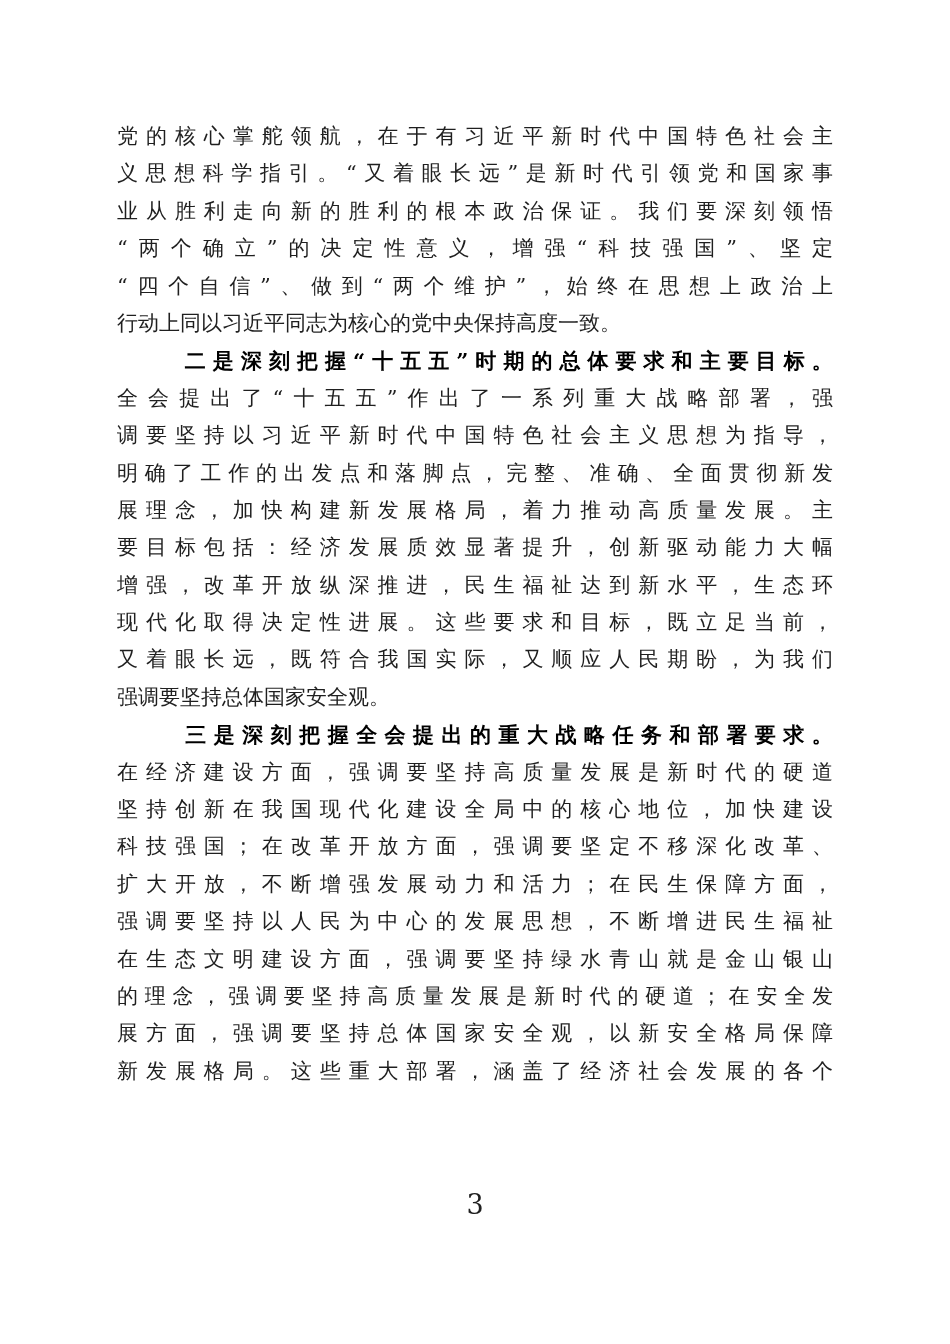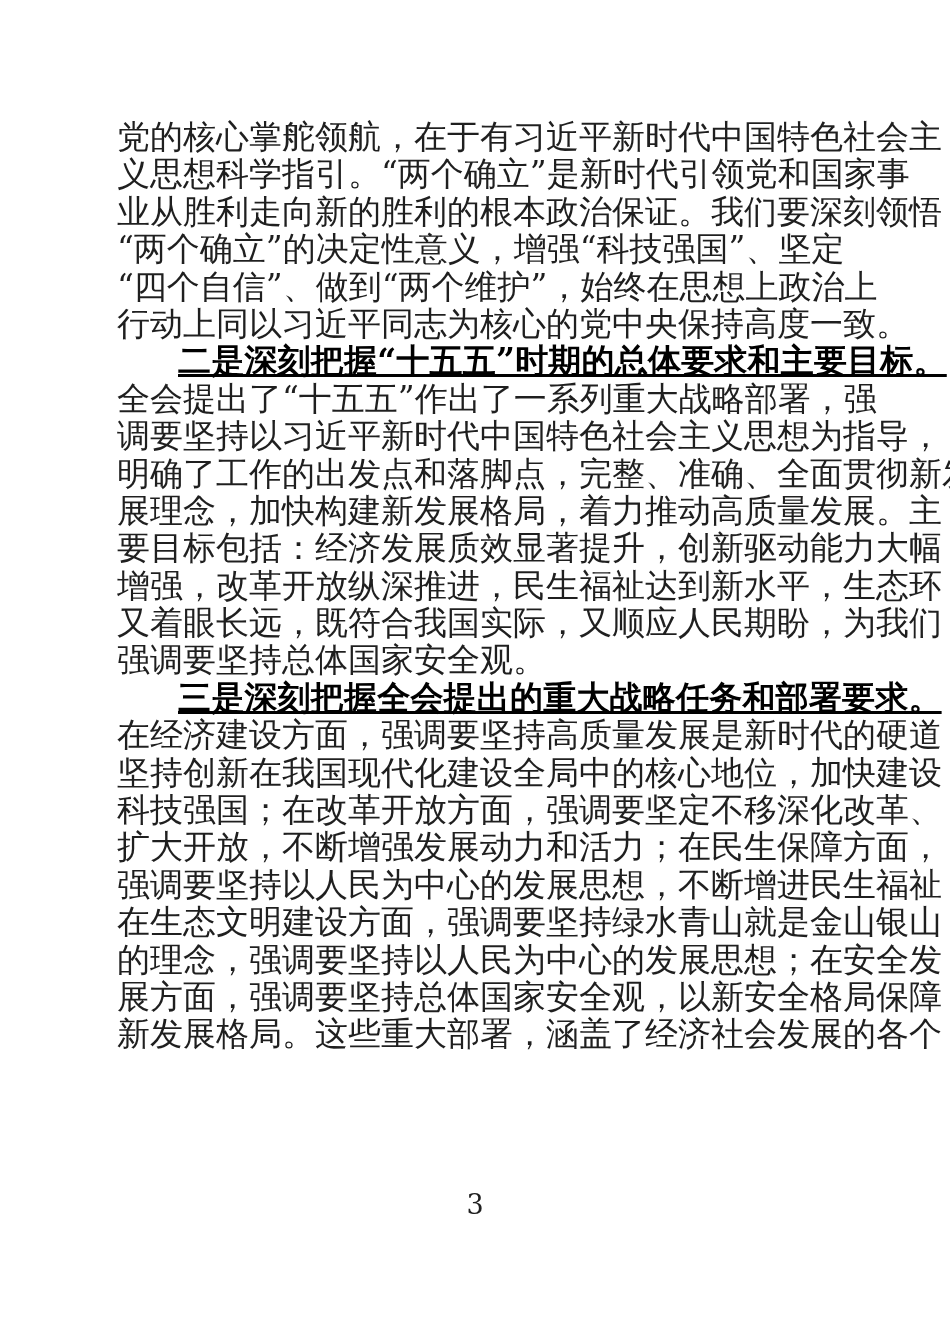--- a/index.html
+++ b/index.html
@@ -29,42 +29,41 @@
     top: 118px;
     width: 716px;
   }
 
   
   .line {
     display: block;
     width: 716px;
     height: 37.4px;
     line-height: 37.4px;
-    font-size: 33px;
+    font-size: 21px;
     letter-spacing: 0;
     text-align: justify;
     text-align-last: justify;
     text-justify: inter-character;
     white-space: nowrap;
     color: #1f1f1f;
     font-weight: 400;
   }
 
   
   .line.ragged {
     text-align: center;
     text-align-last: left;
   }
 
   
   .line.heading {
     font-weight: 700;
     color: #000000;
     letter-spacing: 0.2px;
-    text-decoration: underline;
   }
 
   
   .indent2 {
     display: inline-block;
     width: 61px;
   }
 
   .page-number {
     position: absolute;
@@ -79,46 +78,47 @@
   }
 </style>
 </head>
 <body>
 
 <div class="page">
 
   <div class="text-column">
       <div class="paragraph">
         <div class="line">党的核心掌舵领航，在于有习近平新时代中国特色社会主</div>
-        <div class="line">义思想科学指引。“两个确立”是新时代引领党和国家事</div>
+        <div class="line">义思想科学指引。“又着眼长远”是新时代引领党和国家事</div>
         <div class="line">业从胜利走向新的胜利的根本政治保证。我们要深刻领悟</div>
         <div class="line">“两个确立”的决定性意义，增强“科技强国”、坚定</div>
         <div class="line">“四个自信”、做到“两个维护”，始终在思想上政治上</div>
         <div class="line ragged">行动上同以习近平同志为核心的党中央保持高度一致。</div>
       </div>
       <div class="paragraph">
         <div class="line heading"><span class="indent2"></span><span>二是深刻把握“十五五”时期的总体要求和主要目标。</span></div>
         <div class="line">全会提出了“十五五”作出了一系列重大战略部署，强</div>
         <div class="line">调要坚持以习近平新时代中国特色社会主义思想为指导，</div>
         <div class="line">明确了工作的出发点和落脚点，完整、准确、全面贯彻新发</div>
         <div class="line">展理念，加快构建新发展格局，着力推动高质量发展。主</div>
         <div class="line">要目标包括：经济发展质效显著提升，创新驱动能力大幅</div>
         <div class="line">增强，改革开放纵深推进，民生福祉达到新水平，生态环</div>
+        <div class="line">现代化取得决定性进展。这些要求和目标，既立足当前，</div>
         <div class="line">又着眼长远，既符合我国实际，又顺应人民期盼，为我们</div>
         <div class="line ragged">强调要坚持总体国家安全观。</div>
       </div>
       <div class="paragraph">
         <div class="line heading"><span class="indent2"></span><span>三是深刻把握全会提出的重大战略任务和部署要求。</span></div>
         <div class="line">在经济建设方面，强调要坚持高质量发展是新时代的硬道</div>
         <div class="line">坚持创新在我国现代化建设全局中的核心地位，加快建设</div>
         <div class="line">科技强国；在改革开放方面，强调要坚定不移深化改革、</div>
         <div class="line">扩大开放，不断增强发展动力和活力；在民生保障方面，</div>
         <div class="line">强调要坚持以人民为中心的发展思想，不断增进民生福祉</div>
         <div class="line">在生态文明建设方面，强调要坚持绿水青山就是金山银山</div>
-        <div class="line">的理念，强调要坚持以人民为中心的发展思想；在安全发</div>
+        <div class="line">的理念，强调要坚持高质量发展是新时代的硬道；在安全发</div>
         <div class="line">展方面，强调要坚持总体国家安全观，以新安全格局保障</div>
         <div class="line">新发展格局。这些重大部署，涵盖了经济社会发展的各个</div>
       </div>
     </div>
 
   <div class="page-number">3</div>
 
 </div>
 
 </body></html>

